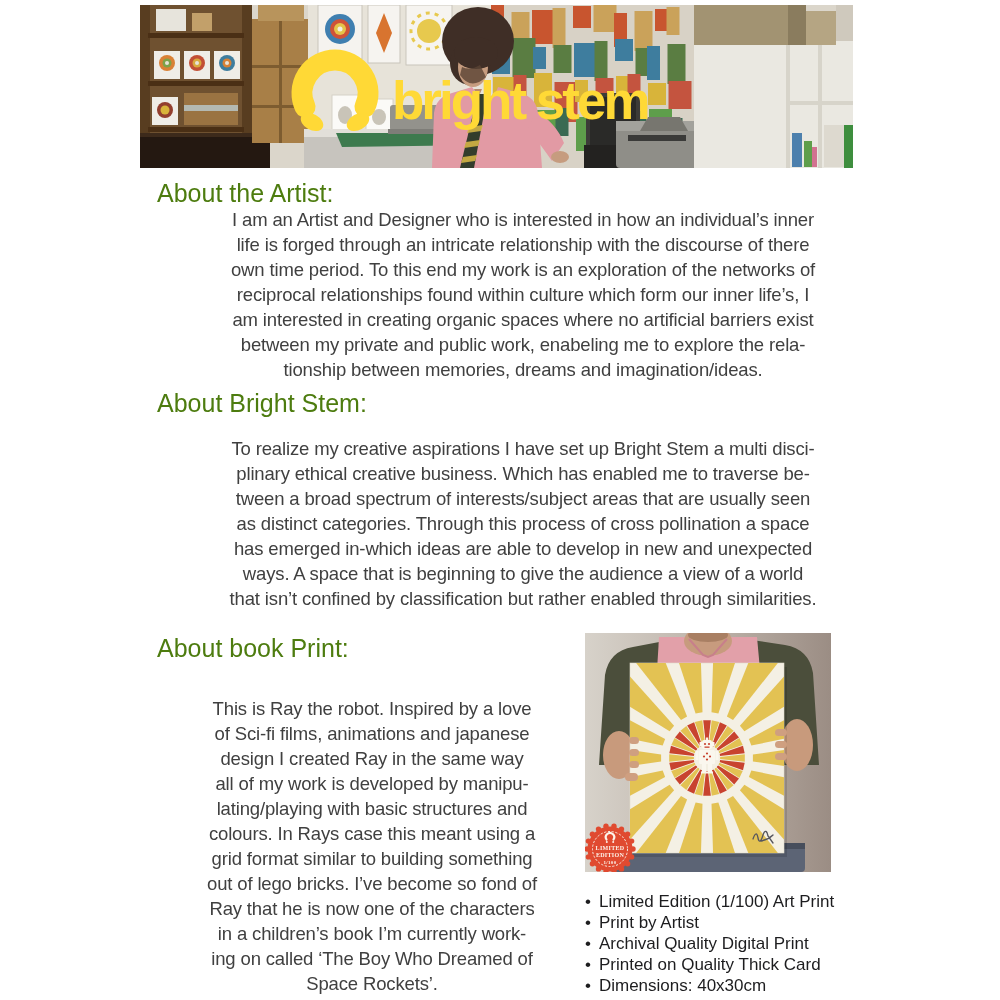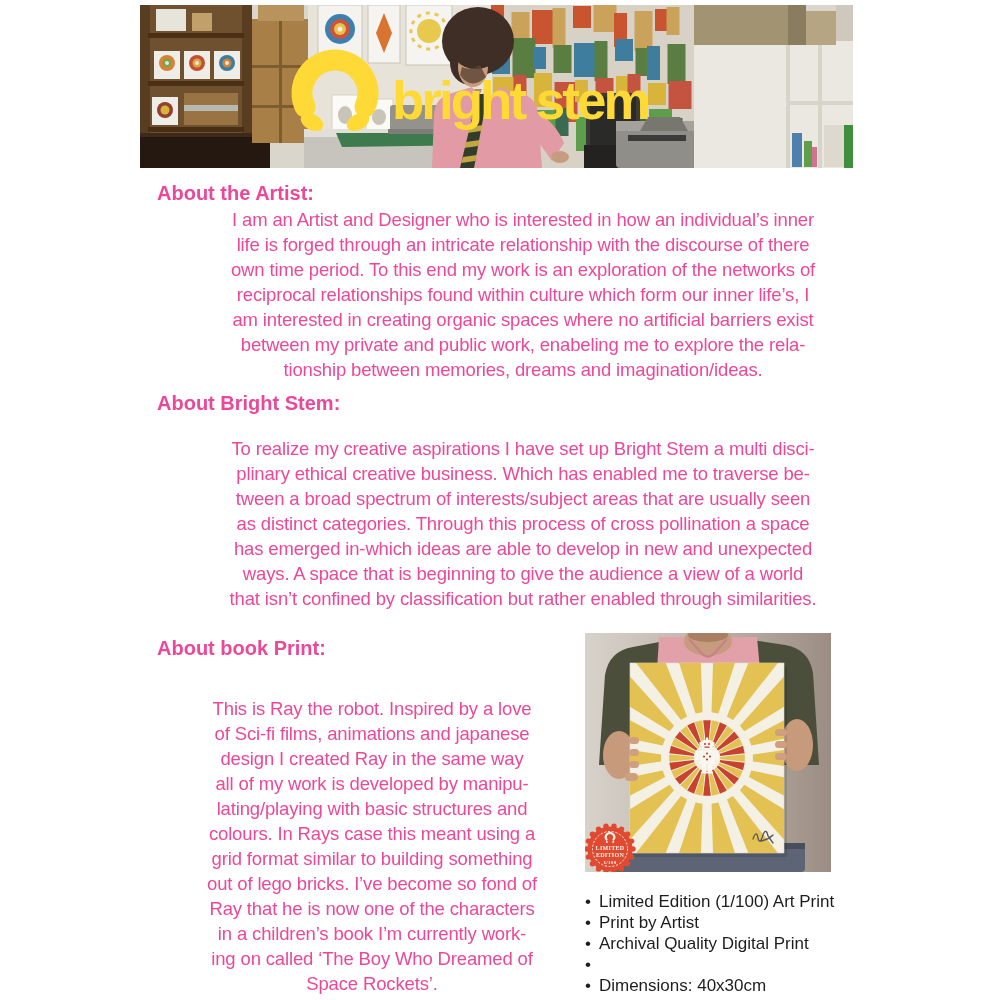--- a/index.html
+++ b/index.html
@@ -1,21 +1,21 @@
 <!DOCTYPE html>
 <html><head>
 <meta charset="utf-8">
 <style>
   html,body{margin:0;padding:0;background:#ffffff;}
   .page{position:relative;width:1000px;height:1000px;background:#ffffff;overflow:hidden;
         font-family:"Liberation Sans",sans-serif;color:#1d1d1f;text-align:center;}
   .header-photo{position:absolute;left:140px;top:5px;width:713px;height:163px;overflow:hidden;}
   .print-photo{position:absolute;left:585px;top:633px;width:246px;height:239px;overflow:hidden;}
-  .sec-h{position:absolute;margin:0;font-size:20px;font-weight:700;line-height:25px;color:#ec4899;}
-  .para{position:absolute;white-space:pre-line;font-size:18.5px;line-height:25px;letter-spacing:-0.15px;color:#ec4899;}
+  .sec-h{position:absolute;margin:0;font-size:25px;font-weight:400;line-height:25px;color:#4d7c0f;}
+  .para{position:absolute;white-space:pre-line;font-size:18.5px;line-height:25px;letter-spacing:-0.15px;color:#404040;}
   .details{position:absolute;left:585px;top:891px;width:300px;margin:0;padding:0;list-style:none;}
   .details li{display:flex;gap:8px;font-size:17px;line-height:21px;color:#1d1d1f;}
   .details .dot{flex:0 0 auto;}
   svg{display:block;}
 </style>
 </head>
 <body>
 
 <div class="page">
 
@@ -375,20 +375,21 @@
     <li>
         <span class="dot">•</span>
         <span>Print by Artist</span>
       </li>
     <li>
         <span class="dot">•</span>
         <span>Archival Quality Digital Print</span>
       </li>
     <li>
         <span class="dot">•</span>
+        <span>Printed on Quality Thick Card</span>
       </li>
     <li>
         <span class="dot">•</span>
         <span>Dimensions: 40x30cm</span>
       </li>
   </ul>
 
 </div>
 
 </body></html>

